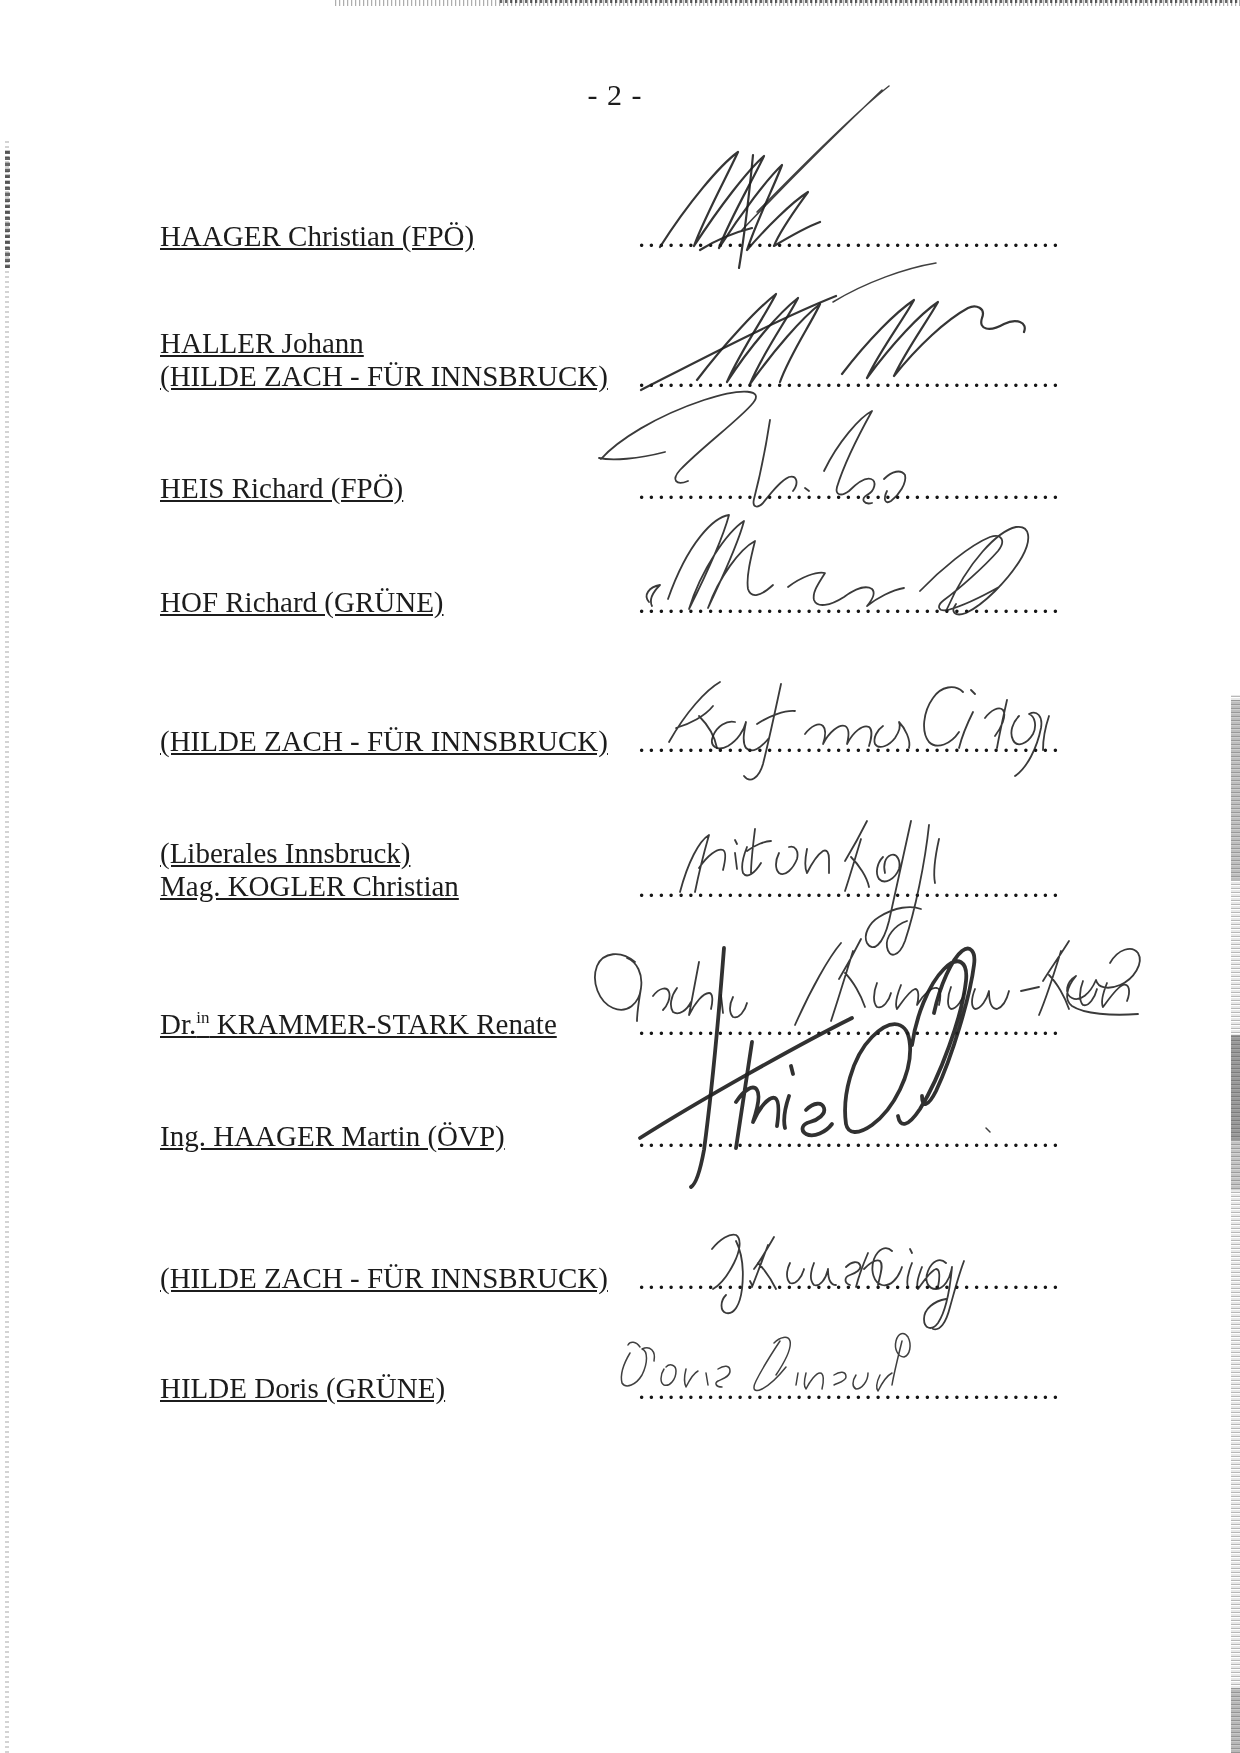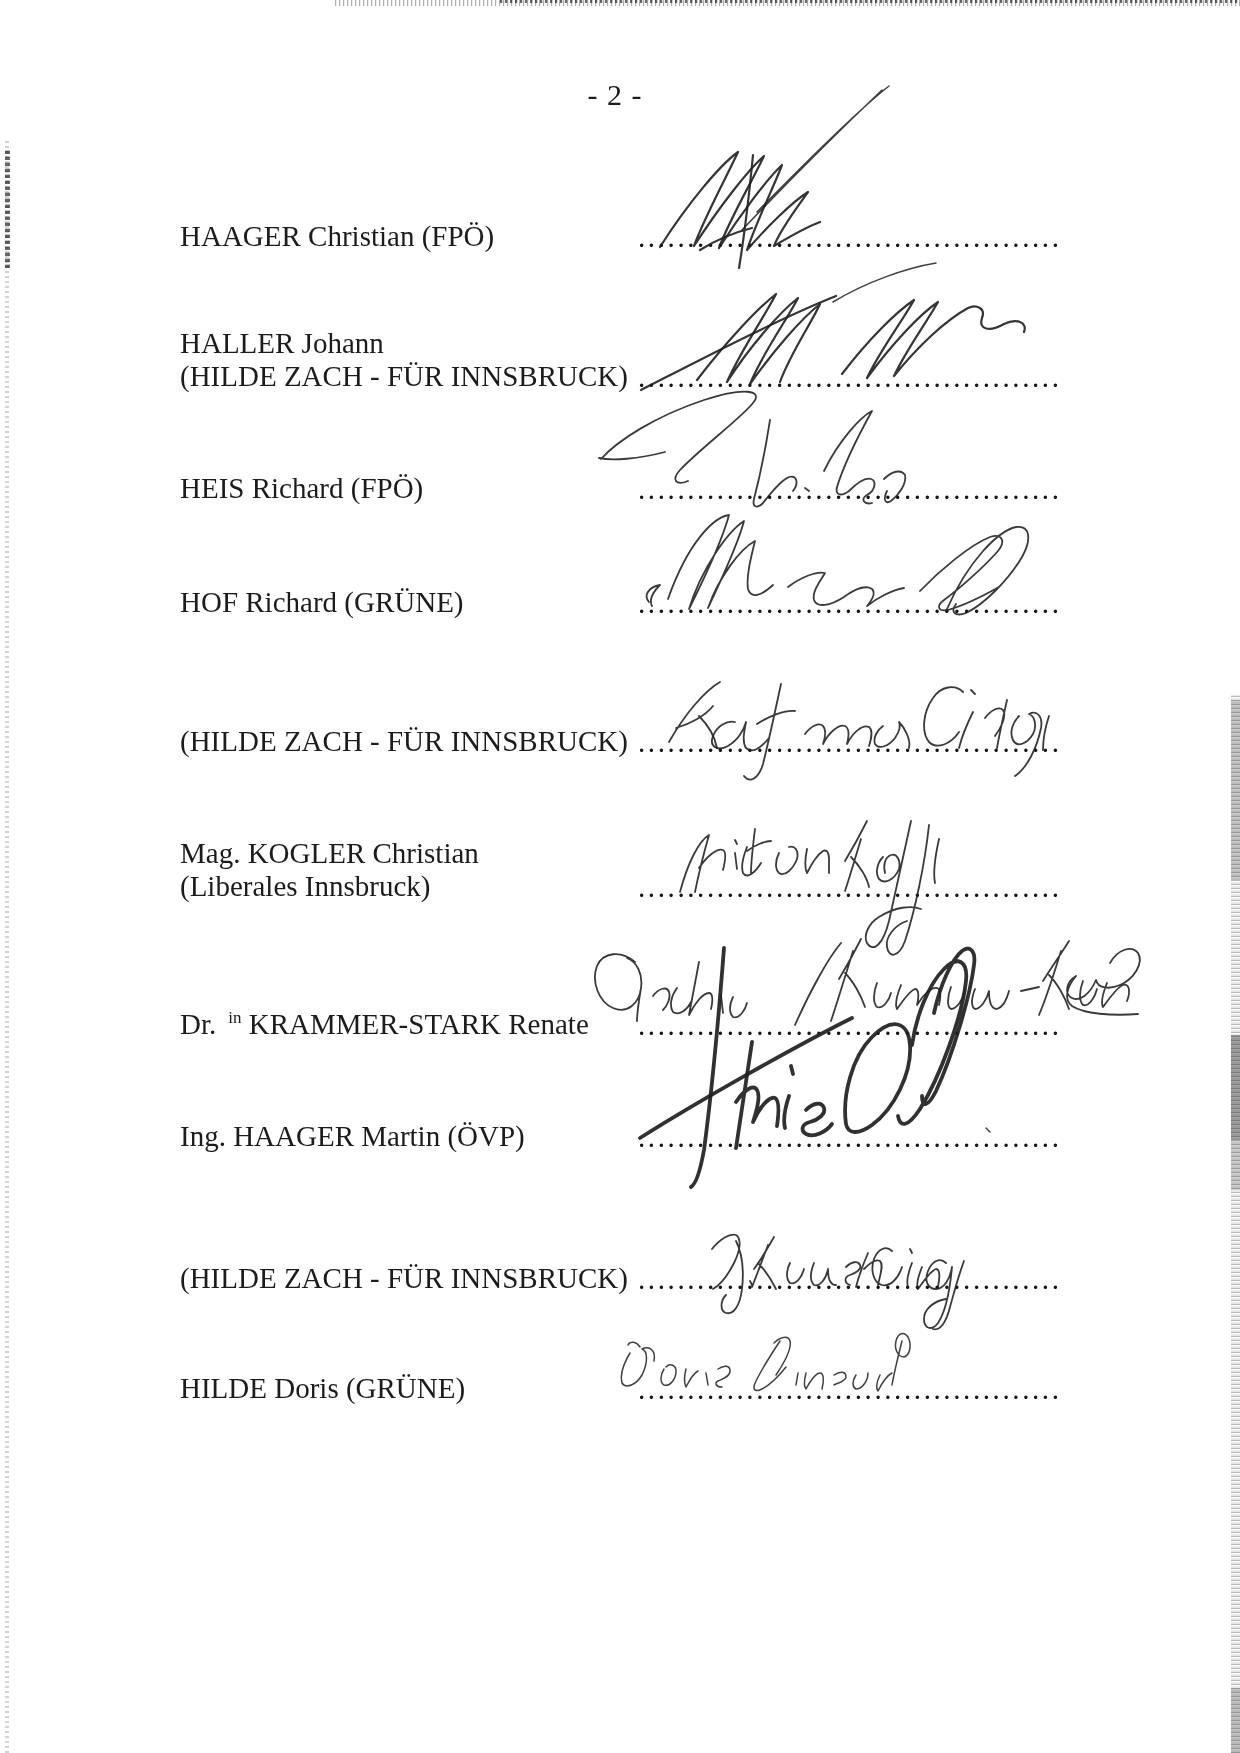--- a/index.html
+++ b/index.html
@@ -43,24 +43,24 @@
 
   
   .pageno{
     position:absolute;top:78px;left:0;width:1230px;
     text-align:center;font-size:30px;letter-spacing:1px;
   }
 
   
   .row{position:absolute;left:0;width:100%;height:0;}
   .label{
-    position:absolute;left:180px;bottom:-13px;
-    font-size:29px;line-height:33px;white-space:nowrap;
-  }
-  .label .sup{font-size:17px;vertical-align:11px;letter-spacing:0;margin-left:12px;}
+    position:absolute;left:160px;bottom:-13px;
+    font-size:29px;line-height:33px;white-space:nowrap;text-decoration:underline;
+  }
+  .label .sup{font-size:17px;vertical-align:11px;letter-spacing:0;}
   .dots{
     position:absolute;left:638px;bottom:-12px;
     font-size:29px;line-height:29px;letter-spacing:2.6px;white-space:nowrap;
     color:#161616;
   }
   
   #sigs{position:absolute;left:0;top:0;pointer-events:none;}
   #sigs path{fill:none;stroke:#1f1f1f;stroke-linecap:round;stroke-linejoin:round;}
   .sw-thin{stroke-width:1.5;opacity:.85;}
   .sw-light{stroke-width:1.8;opacity:.88;}
@@ -115,22 +115,22 @@
 
   <div class="row" style="top:745px">
     <div class="label">
       <div>(HILDE ZACH - FÜR INNSBRUCK)</div>
     </div>
     <div class="dots">...........................................</div>
   </div>
 
   <div class="row" style="top:890px">
     <div class="label">
+      <div>(Liberales Innsbruck)</div>
       <div>Mag. KOGLER Christian</div>
-      <div>(Liberales Innsbruck)</div>
     </div>
     <div class="dots">...........................................</div>
   </div>
 
   <div class="row" style="top:1028px">
     <div class="label">
       <div><span>Dr.</span><sup class="sup">in</sup><span>&nbsp;KRAMMER-STARK Renate</span></div>
     </div>
     <div class="dots">...........................................</div>
   </div>

